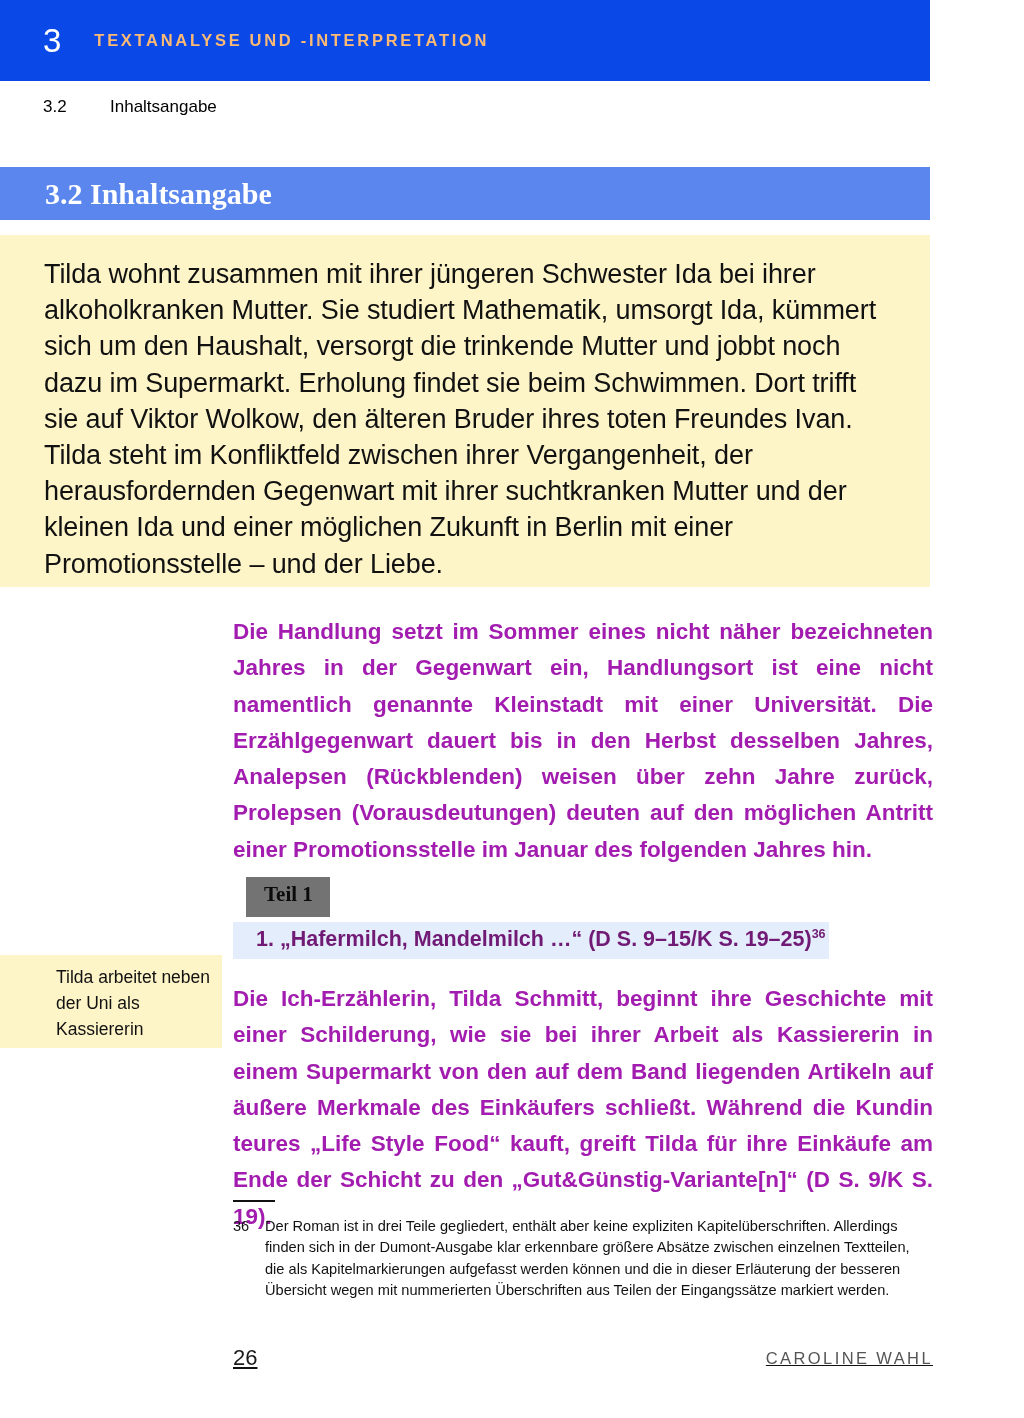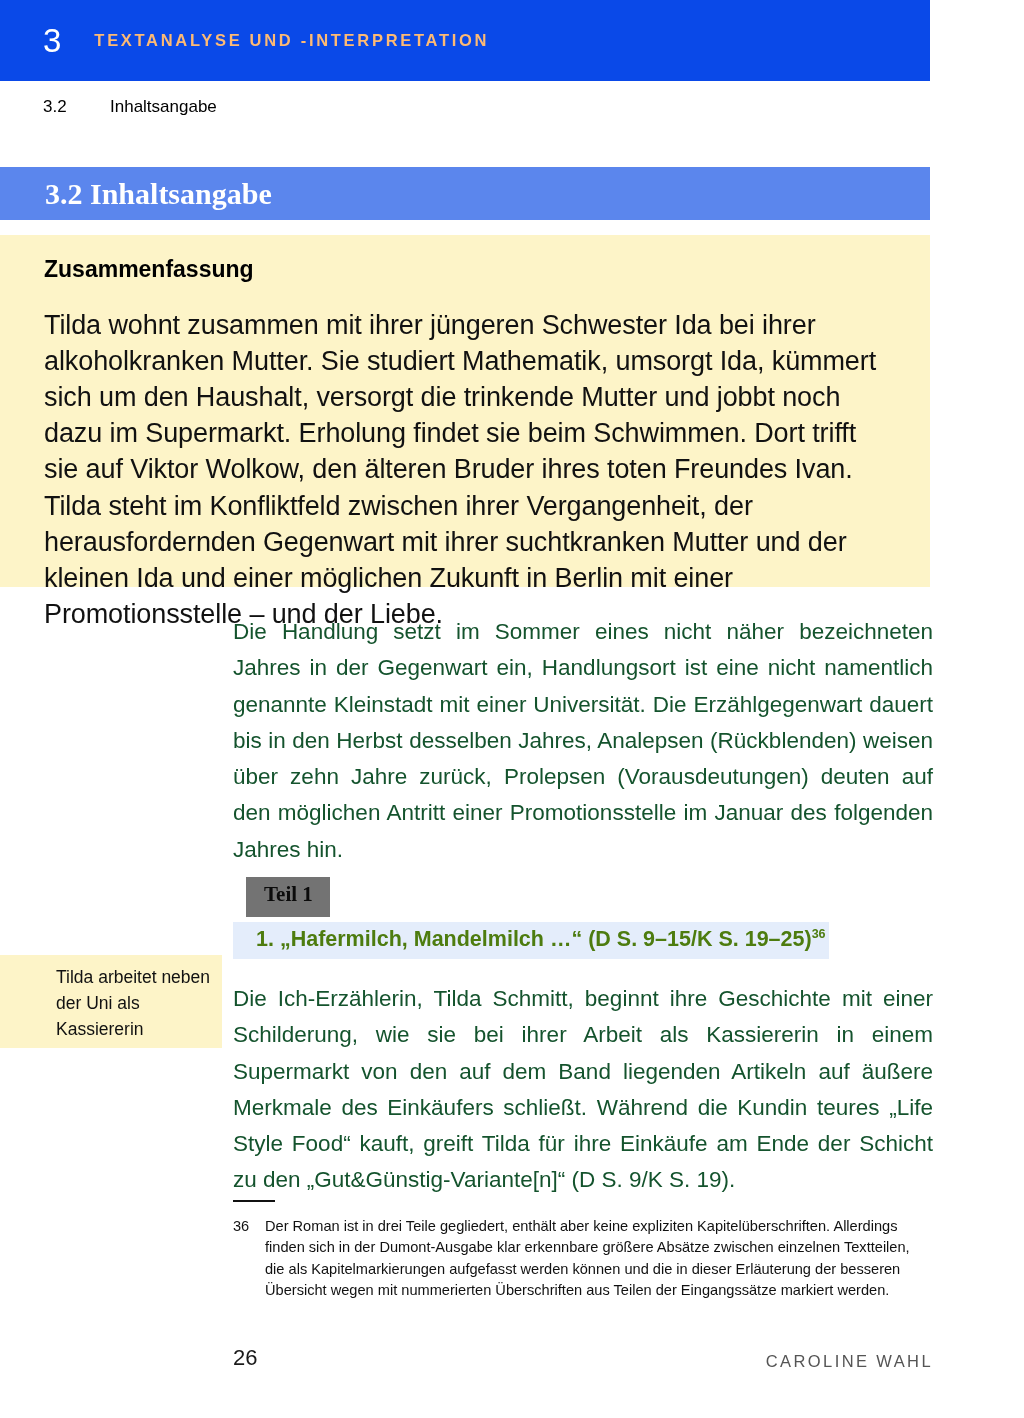--- a/index.html
+++ b/index.html
@@ -107,23 +107,24 @@
     font-size: 27px;
     line-height: 36.2px;
     color: #111111;
     margin: 0;
     text-align: left;
     letter-spacing: -0.1px;
   }
   .body-para {
     font-size: 22.5px;
     line-height: 36.3px;
-    color: #14532d;
+    color: #a21caf;
     text-align: justify;
     margin: 0;
+    font-weight: bold;
   }
 
   #intro-para { position: absolute; left: 233px; top: 614px; width: 700px; }
 
   
   .teil-badge {
     position: absolute;
     left: 246px;
     top: 877px;
     background: #737373;
@@ -139,21 +140,21 @@
   .sub-heading {
     position: absolute;
     left: 233px;
     top: 922px;
     width: 596px;
     box-sizing: border-box;
     background: #e4edfb;
     padding: 5px 0 6px 23px;
     font-size: 21.5px;
     font-weight: 700;
-    color: #4d7c0f;
+    color: #701a75;
     line-height: 1.2;
     white-space: nowrap;
   }
   .sub-heading sup {
     font-size: 12.5px;
     vertical-align: super;
     line-height: 0;
     font-weight: 700;
   }
 
@@ -213,21 +214,22 @@
   }
 
   
   .page-footer {
     position: absolute;
     left: 233px;
     top: 1345px;
     width: 700px;
     display: flex;
     justify-content: space-between;
-    align-items: flex-end;
+    align-items: center;
+    text-decoration: underline;
   }
   .folio {
     font-size: 22px;
     color: #1a1a1a;
   }
   .book-author {
     font-size: 16.5px;
     letter-spacing: 2.4px;
     color: #555555;
     margin-left: 28px;
@@ -246,21 +248,20 @@
   <div class="breadcrumb">
     <span class="breadcrumb-num">3.2</span>
     <span class="breadcrumb-label">Inhaltsangabe</span>
   </div>
 
   <div class="section-bar">
     <span class="section-bar-text">3.2  Inhaltsangabe</span>
   </div>
 
   <div class="summary-box">
-    <h2 class="summary-heading">Zusammenfassung</h2>
     <p class="summary-text">Tilda wohnt zusammen mit ihrer jüngeren Schwester Ida bei ihrer alkoholkranken Mutter. Sie studiert Mathematik, umsorgt Ida, kümmert sich um den Haushalt, versorgt die trinkende Mutter und jobbt noch dazu im Supermarkt. Erholung findet sie beim Schwimmen. Dort trifft sie auf Viktor Wolkow, den älteren Bruder ihres toten Freundes Ivan. Tilda steht im Konfliktfeld zwischen ihrer Vergangenheit, der herausfordernden Gegenwart mit ihrer suchtkranken Mutter und der kleinen Ida und einer möglichen Zukunft in Berlin mit einer Promotionsstelle – und der Liebe.</p>
   </div>
 
   <p class="body-para" id="intro-para">Die Handlung setzt im Sommer eines nicht näher bezeichneten Jahres in der Gegenwart ein, Handlungsort ist eine nicht namentlich genannte Kleinstadt mit einer Universität. Die Erzählgegenwart dauert bis in den Herbst desselben Jahres, Analepsen (Rückblenden) weisen über zehn Jahre zurück, Prolepsen (Vorausdeutungen) deuten auf den möglichen Antritt einer Promotionsstelle im Januar des folgenden Jahres hin.</p>
 
   <div class="teil-badge">Teil 1</div>
 
   <div class="sub-heading">
     <span>1. „Hafermilch, Mandelmilch …“ (D S. 9–15/K S. 19–25)</span><sup>36</sup>
   </div>

